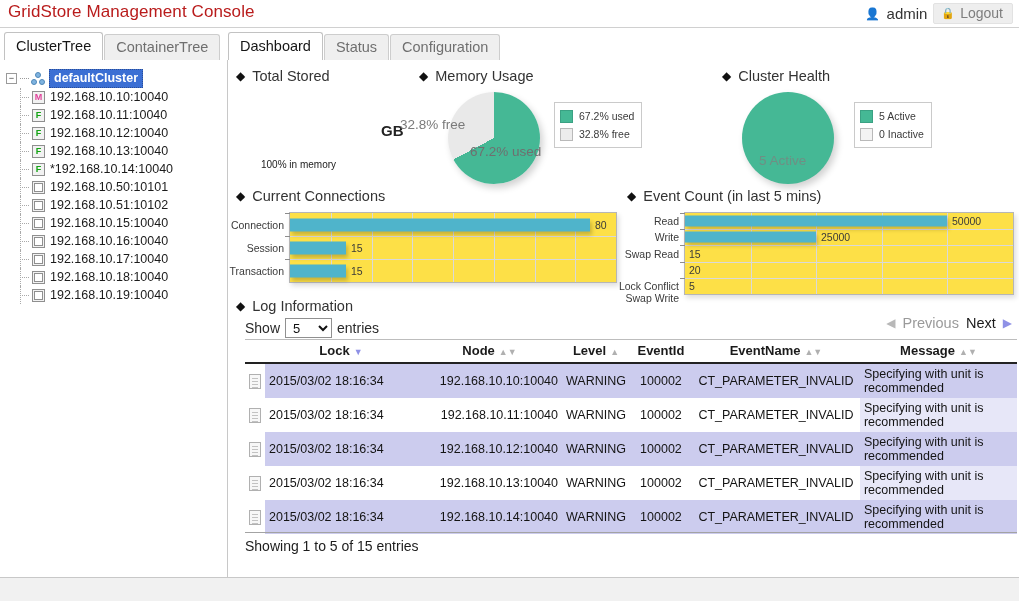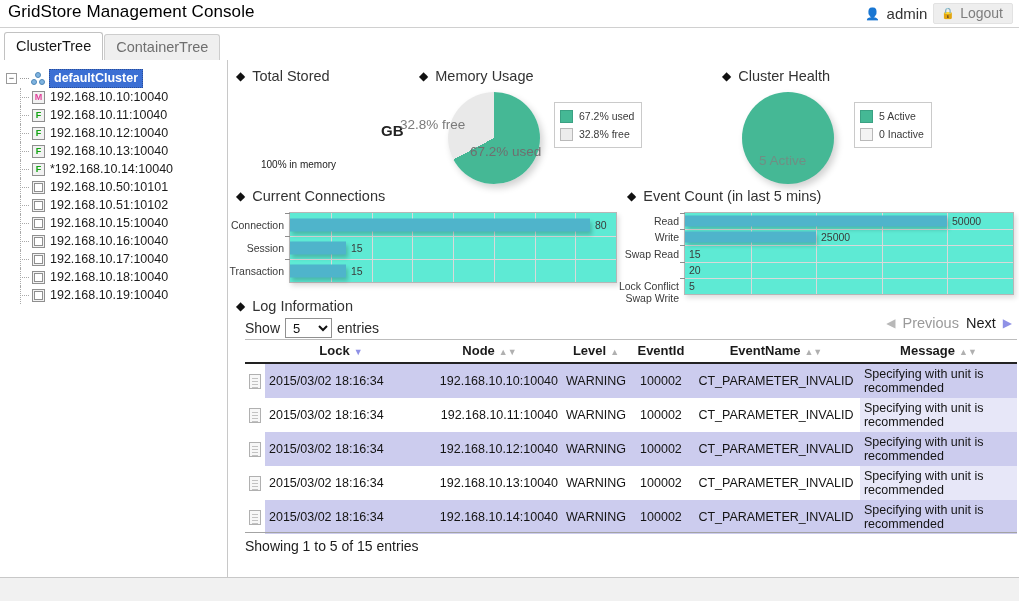--- a/index.html
+++ b/index.html
@@ -14,21 +14,21 @@
   }
 
   
   #titlebar {
     position:absolute; left:0; top:0; width:1019px; height:28px;
     background:#ffffff;
     border-bottom:1px solid #d0d0d0;
   }
   #app-title {
     position:absolute; left:8px; top:2px;
-    font-size:17px; color:#000000; letter-spacing:.1px;
+    font-size:17px; color:#b91c1c; letter-spacing:.1px;
   }
   #user-area {
     position:absolute; right:6px; top:3px;
     display:flex; align-items:center; gap:6px;
     font-size:14px; color:#555;
   }
   #user-area .u-icon { font-size:12px; color:#444; }
   #admin-name { color:#333; font-size:15px; }
   #logout-btn {
     display:flex; align-items:center; gap:5px;
@@ -192,21 +192,21 @@
     position:absolute; left:530px; top:93px;
     font-size:13.5px; color:#6f8f84;
   }
   #health-legend { left:625px; top:42px; }
   .swatch.active { background:#45b895; border-color:#3aa183;}
   .swatch.inactive { background:#f3f3f3; }
 
   
   .chart-box {
     position:absolute;
-    background:#5eead4;
+    background:#fde047;
     border:1px solid #b6b6b6;
     box-shadow:2px 3px 5px rgba(0,0,0,.13);
     padding-left:12px;
   }
   .gridline { position:absolute; top:0; bottom:0; width:1px; background:#d9d9d9; }
   .rowline { position:absolute; left:0; right:0; height:1px; background:#d9d9d9; }
   .cat-label {
     position:absolute; right:100%; padding-right:6px;
     font-size:10.5px; color:#3a3a3a; white-space:nowrap;
     text-align:right; transform:translateY(-50%);
@@ -317,20 +317,25 @@
       <span class="lock">🔒</span>
       <span>Logout</span>
     </span>
   </div>
 </div>
 
 <div id="tabstrip">
   <div class="tabgroup" id="tabgroup-left">
     <div class="tab active">ClusterTree</div>
     <div class="tab">ContainerTree</div>
+  </div>
+  <div class="tabgroup" id="tabgroup-right">
+    <div class="tab active">Dashboard</div>
+    <div class="tab">Status</div>
+    <div class="tab">Configuration</div>
   </div>
   <div class="tabline" style="left:0;width:228px;"></div>
   <div class="tabline" style="left:229px;width:790px;"></div>
 </div>
 
 <div id="leftpanel">
   <div id="tree">
     <div class="tree-root">
       <span class="expander">−</span>
       <span class="dashlead"></span>

